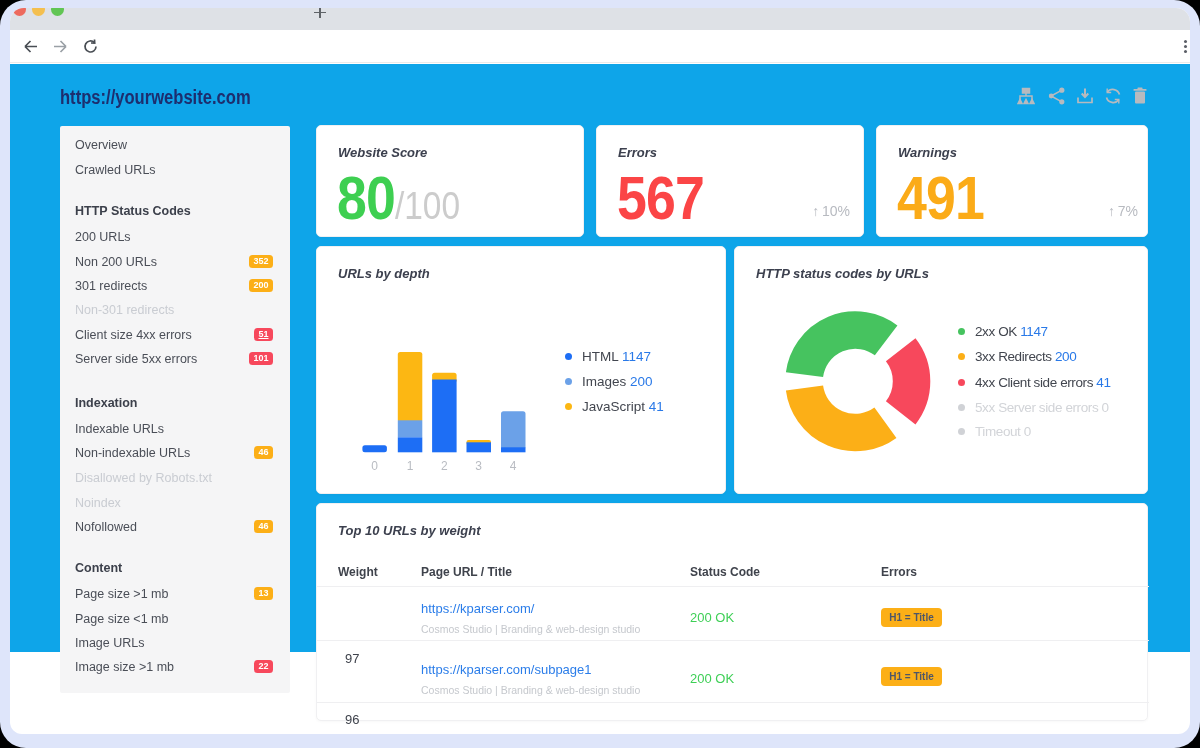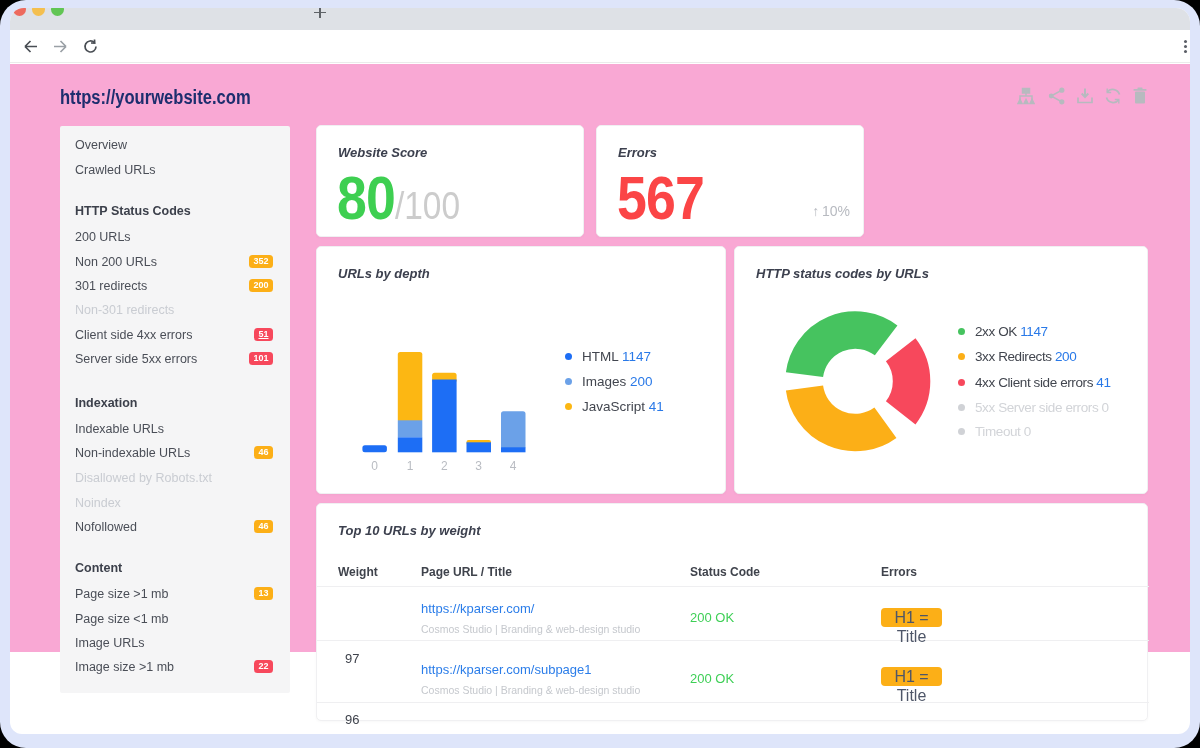--- a/index.html
+++ b/index.html
@@ -13,21 +13,21 @@
   .tabtitle { position:absolute; left:33px; top:-2px; font-size:11.5px; line-height:16px; color:#494e54; letter-spacing:0.1px; }
   .tabclose { position:absolute; right:12px; top:-1px; font-size:12px; color:#5f6368; }
   .plus { position:absolute; left:304px; top:-2px; width:13px; height:13px; }
   .plus:before { content:""; position:absolute; left:0; top:5.8px; width:12px; height:1.4px; background:#5f6368; }
   .plus:after { content:""; position:absolute; left:5.3px; top:0; width:1.4px; height:12px; background:#5f6368; }
   
   .toolbar { position:absolute; left:0; top:22px; width:100%; height:33px; background:#fff; border-bottom:1px solid #ebebeb; }
   .pill { position:absolute; left:92px; top:5px; width:1030px; height:23px; border-radius:12px; background:#f1f3f4; }
   .url { position:absolute; left:33px; top:4px; font-size:13px; color:#2b2e33; }
   
-  .content { position:absolute; left:0; top:56px; width:1180px; height:588px; background:#f9a8d4; }
+  .content { position:absolute; left:0; top:56px; width:1180px; height:588px; background:#0ea5e9; }
   .siteurl { position:absolute; left:50px; top:22px; font-size:19.5px; font-weight:bold; color:#1d2e6e; transform:scaleX(0.85); transform-origin:0 0; }
   
   .sidebar { position:absolute; left:50px; top:62px; width:230px; height:567px; background:#f5f5f6; border-radius:2px; }
   .sb { position:absolute; left:15px; font-size:12.5px; color:#4a4e57; }
   .sbh { font-weight:bold; color:#3c404b; }
   .sbd { color:#c9ccd2; }
   .badge { position:absolute; right:17px; font-size:9px; font-weight:bold; color:#fff; background:#fcaf17; border-radius:3.5px; padding:2px 4.5px; line-height:1; }
   .badge.red { background:#f7485c; }
   
   .card { position:absolute; background:#fff; border:1px solid #f0f0f2; border-radius:5px; box-shadow:0 1px 3px rgba(0,0,0,0.03); }
@@ -37,21 +37,21 @@
   .legdot { display:inline-block; width:7px; height:7px; border-radius:50%; margin-right:10px; vertical-align:1px; }
   .legrow { position:absolute; font-size:13.5px; color:#42464f; }
   .legnum { color:#2979e8; }
   
   .th { position:absolute; top:61px; font-size:12px; font-weight:bold; color:#3f434c; }
   .hr { position:absolute; left:0; width:832px; height:1px; background:#efeff1; }
   .tw { position:absolute; left:28px; font-size:13px; color:#3f434c;margin-top:40px; }
   .tlink { position:absolute; left:104px; font-size:13px; color:#2b7de9; }
   .tsub { position:absolute; left:104px; font-size:10.5px; color:#c5c8cd; }
   .tok { position:absolute; left:373px; font-size:13px; color:#3ecf56; }
-  .tbadge { position:absolute; left:564px; width:61px; height:19px; background:#fcaf17; border-radius:4px; font-size:16px; font-weight:normal; color:#4e5668; text-align:center; line-height:19px; }
+  .tbadge { position:absolute; left:564px; width:61px; height:19px; background:#fcaf17; border-radius:4px; font-size:10px; font-weight:bold; color:#4e5668; text-align:center; line-height:19px; }
 </style>
 </head>
 <body>
 <div class="frame">
  <div class="browser">
   <div class="tabstrip">
     <div class="light" style="left:3px; background:#ed6a5e;"></div>
     <div class="light" style="left:22px; background:#f4bf4f;"></div>
     <div class="light" style="left:41px; background:#61c554;"></div>
     <div class="plus"></div>
@@ -104,21 +104,21 @@
     <div class="sidebar" id="sidebar">
       <div class="sb" style="top:12px;">Overview</div>
       <div class="sb" style="top:37px;">Crawled URLs</div>
       <div class="sb sbh" style="top:78px;">HTTP Status Codes</div>
       <div class="sb" style="top:104px;">200 URLs</div>
       <div class="sb" style="top:129px;">Non 200 URLs</div>
           <div class="badge" style="top:129px;">352</div>
       <div class="sb" style="top:153px;">301 redirects</div>
           <div class="badge" style="top:153px;">200</div>
       <div class="sb sbd" style="top:177px;">Non-301 redirects</div>
-      <div class="sb" style="top:202px;">Client side 4xx errors</div>
+      <div class="sb" style="top:202px;">Client size 4xx errors</div>
           <div class="badge red" style="top:202px;text-decoration:underline;">51</div>
       <div class="sb" style="top:226px;">Server side 5xx errors</div>
           <div class="badge red" style="top:226px;">101</div>
       <div class="sb sbh" style="top:270px;">Indexation</div>
       <div class="sb" style="top:296px;">Indexable URLs</div>
       <div class="sb" style="top:320px;">Non-indexable URLs</div>
           <div class="badge" style="top:320px;">46</div>
       <div class="sb sbd" style="top:345px;">Disallowed by Robots.txt</div>
       <div class="sb sbd" style="top:370px;">Noindex</div>
       <div class="sb" style="top:394px;">Nofollowed</div>
@@ -133,20 +133,25 @@
     </div>
 
     <div class="card" style="left:306px; top:61px; width:268px; height:112px;">
       <div class="ctitle" style="font-size:13px;">Website Score</div>
       <div class="bignum" style="top:42px;"><span style="color:#3ecf51;">80</span><span style="color:#cccccc; font-size:38px; font-weight:normal; letter-spacing:0;">/100</span></div>
     </div>
     <div class="card" style="left:586px; top:61px; width:268px; height:112px;">
       <div class="ctitle" style="font-size:13px;">Errors</div>
       <div class="bignum" style="top:42px; color:#fb4546;">567</div>
       <div class="pct">↑ 10%</div>
+    </div>
+    <div class="card" style="left:866px; top:61px; width:272px; height:112px;">
+      <div class="ctitle" style="font-size:13px;">Warnings</div>
+      <div class="bignum" style="top:42px; color:#fbab18;">491</div>
+      <div class="pct" style="right:9px;">↑ 7%</div>
     </div>
 
     <div class="card" style="left:306px; top:182px; width:410px; height:248px;">
       <div class="ctitle">URLs by depth</div>
       <svg style="position:absolute;left:0;top:0" width="230" height="230" viewBox="0 0 230 230">
 
         <rect x="45.4" y="198.3" width="24.5" height="7" rx="2.5" fill="#1d6ef5"></rect>
 
         <rect x="80.8" y="105.1" width="24.5" height="70" rx="2.5" fill="#fcb713"></rect>
         <rect x="80.8" y="173.3" width="24.5" height="17" fill="#6ba1e8"></rect>

